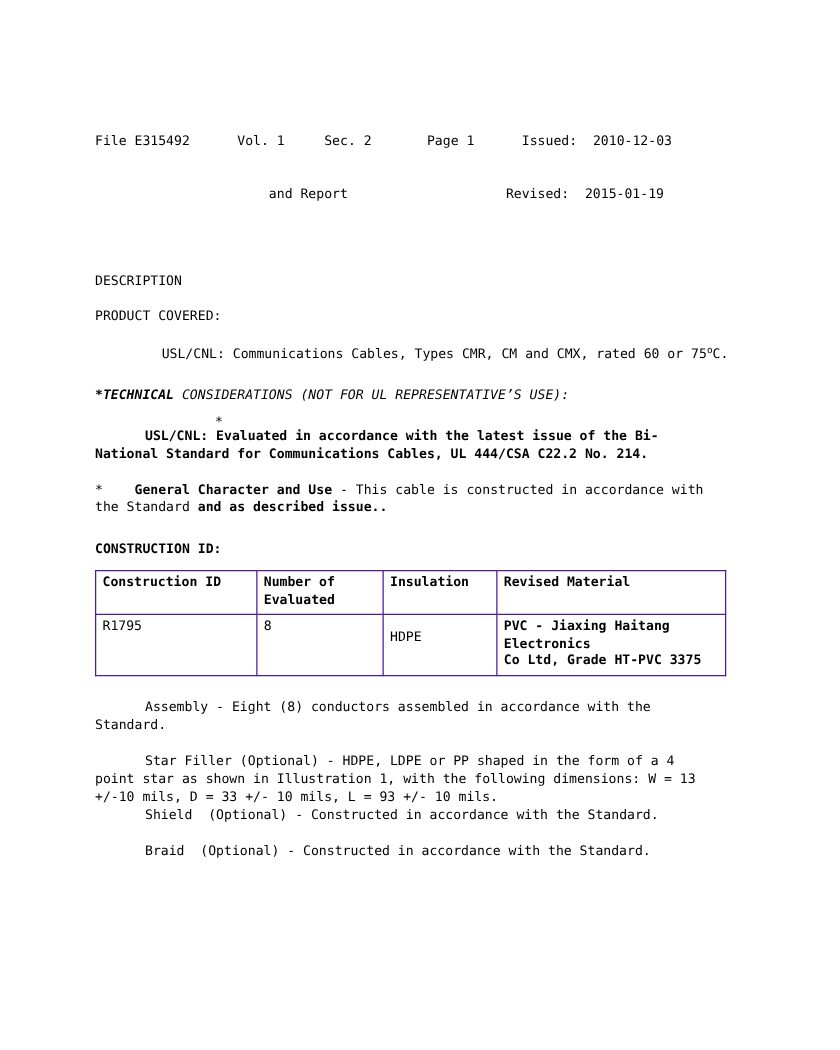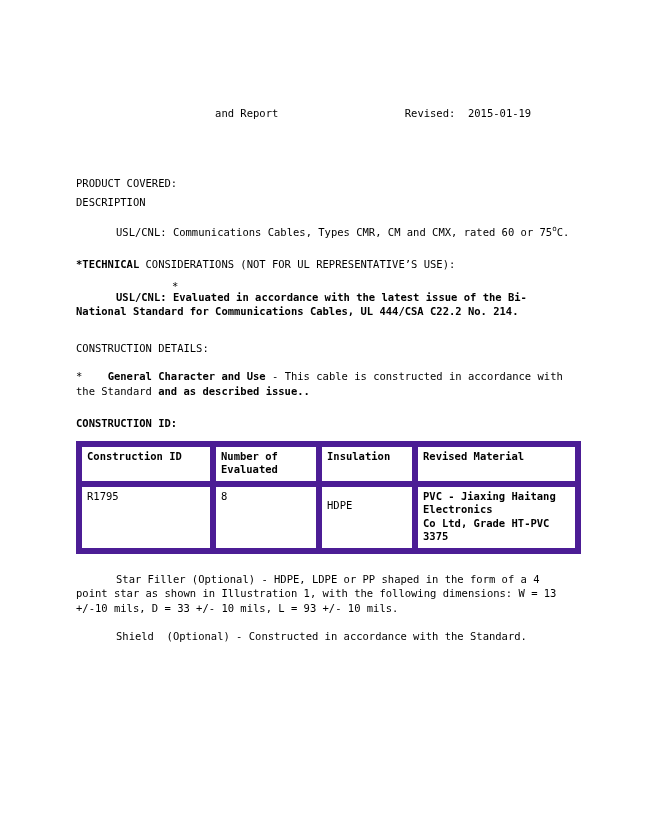--- a/index.html
+++ b/index.html
@@ -57,21 +57,21 @@
     vertical-align: super;
   }
   table.cid {
     border-collapse: collapse;
     width: 505px;
     font-size: 10.5px;
     margin-top: 10px;
     margin-bottom: 18px;
   }
   table.cid td, table.cid th {
-    border: 6px solid #4c1d95;
+    border: 1px solid #4c1d95;
     padding: 3px 5px 4px 5px;
     vertical-align: top;
     text-align: left;
     font-weight: normal;
     line-height: 13.5px;
   }
   table.cid th {
     font-weight: bold;
   }
   .col1 { width: 118px; }
@@ -89,34 +89,34 @@
     height: 8px;
     font-size: 10.5px;
   }
 </style>
 </head>
 <body>
 
 <div class="page">
 
   <div class="header">
+    <span class="hdr-row"><span>File E315492</span>      <span>Vol. 1</span>     <span>Sec. 2</span>       <span>Page 1</span>      <span>Issued:</span>  <span>2010-12-03</span></span>
     <span class="hdr-row">                      <span>and Report</span>                    <span>Revised:</span>  <span>2015-01-19</span></span>
   </div>
 
+  <div class="sec blk">DESCRIPTION</div>
+
   <div class="sec tight">PRODUCT COVERED:</div>
+  <div class="sec blk indent1" style="margin-top:13px;text-align:center;"><span>USL/CNL:  Communications Cables, Types CMR, CM and CMX, rated 60 or 75</span><span class="sup">o</span><span>C.</span></div>
 
-  <div class="sec blk">DESCRIPTION</div>
-  <div class="sec blk indent1" style="margin-top:13px;"><span>USL/CNL:  Communications Cables, Types CMR, CM and CMX, rated 60 or 75</span><span class="sup">o</span><span>C.</span></div>
-
-  <div class="sec" style="margin-top:18px;"><span class="b">*TECHNICAL</span><span> CONSIDERATIONS (NOT FOR UL REPRESENTATIVE’S USE):</span></div>
+  <div class="sec" style="margin-top:18px;font-style:italic;"><span class="b">*TECHNICAL</span><span> CONSIDERATIONS (NOT FOR UL REPRESENTATIVE’S USE):</span></div>
   <span class="asterisk-float" style="margin-top:10px;">*</span>
   <div class="sec b indent1">USL/CNL: Evaluated in accordance with the latest issue of the Bi-</div>
   <div class="sec b">National Standard for Communications Cables, UL 444/CSA C22.2 No. 214.</div>
 
-  <div class="sec" style="margin-top:22px;">CONSTRUCTION DETAILS:</div>
   <div class="para" style="margin-top:14px;"><span>*</span>    <span class="b">General Character and Use</span><span> - This cable is constructed in accordance with
 the Standard </span><span class="b">and as described issue..</span></div>
 
   <div class="sec b" style="margin-top:18px;">CONSTRUCTION ID:</div>
 
   <table class="cid">
     <thead>
       <tr>
         <th class="col1">Construction ID</th>
         <th class="col2 hdr-cell-wrap" style="white-space:pre-line;"><span>Number of
@@ -132,21 +132,24 @@
         <td class="col3 cell-mid">HDPE</td>
         <td class="col4" style="white-space:pre-line;font-weight:bold;">PVC - Jiaxing Haitang Electronics
 Co Ltd, Grade HT-PVC 3375</td>
       </tr>
     </tbody>
   </table>
 
 
 
 
+  <div class="para" style="margin-top:14px;"><span style="padding-left:40px;">Assembly</span><span> - Eight (8) conductors assembled in accordance with the
+Standard.</span></div>
 
   <div class="para" style="margin-top:14px;"><span style="padding-left:40px;">Star Filler (Optional)</span><span> - HDPE, LDPE or PP shaped in the form of a 4
 point star as shown in Illustration 1, with the following dimensions: W = 13
 +/-10 mils, D = 33 +/- 10 mils, L = 93 +/- 10 mils.</span></div>
 
-  <div class="para indent1" style="margin-top:14px;"><span>Shield  (Optional)</span><span> - Constructed in accordance with the Standard.</span></div>
+  <div class="para indent1" style=""><span>Shield  (Optional)</span><span> - Constructed in accordance with the Standard.</span></div>
 
+  <div class="para indent1" style="margin-top:14px;"><span>Braid  (Optional)</span><span> - Constructed in accordance with the Standard.</span></div>
 
 </div>
 
 </body></html>

